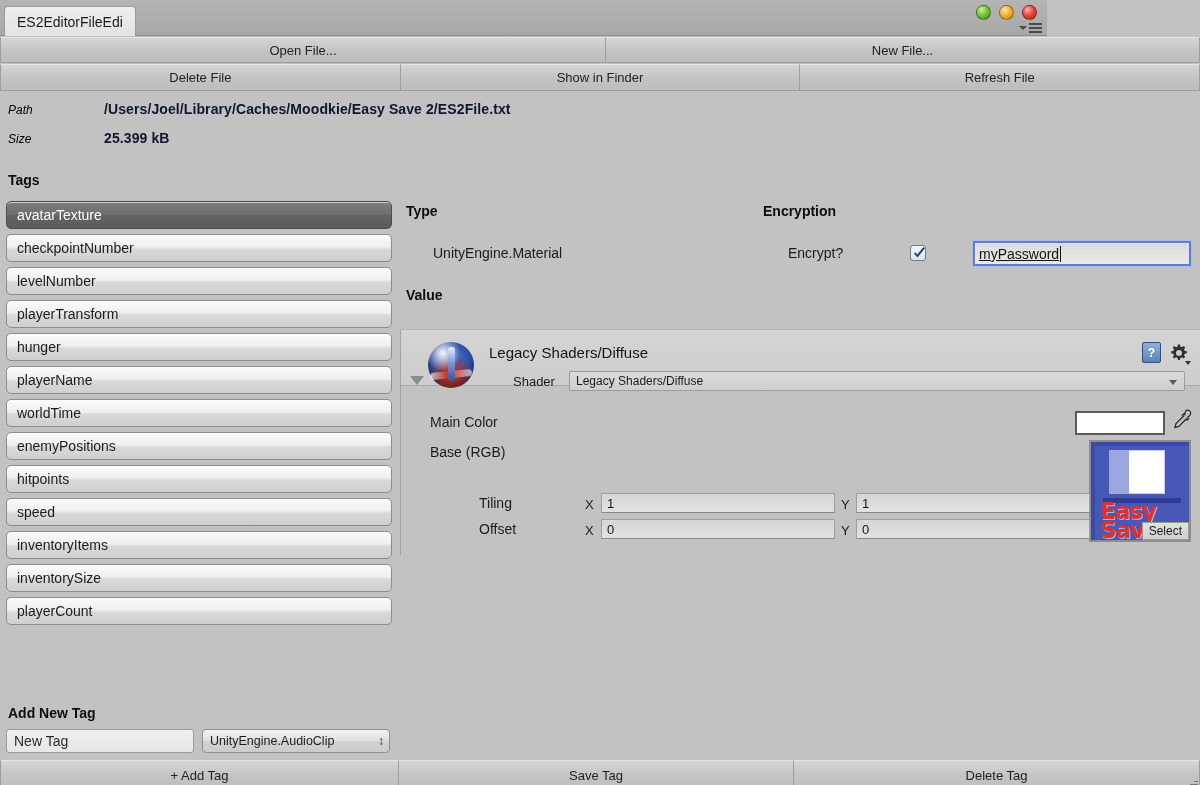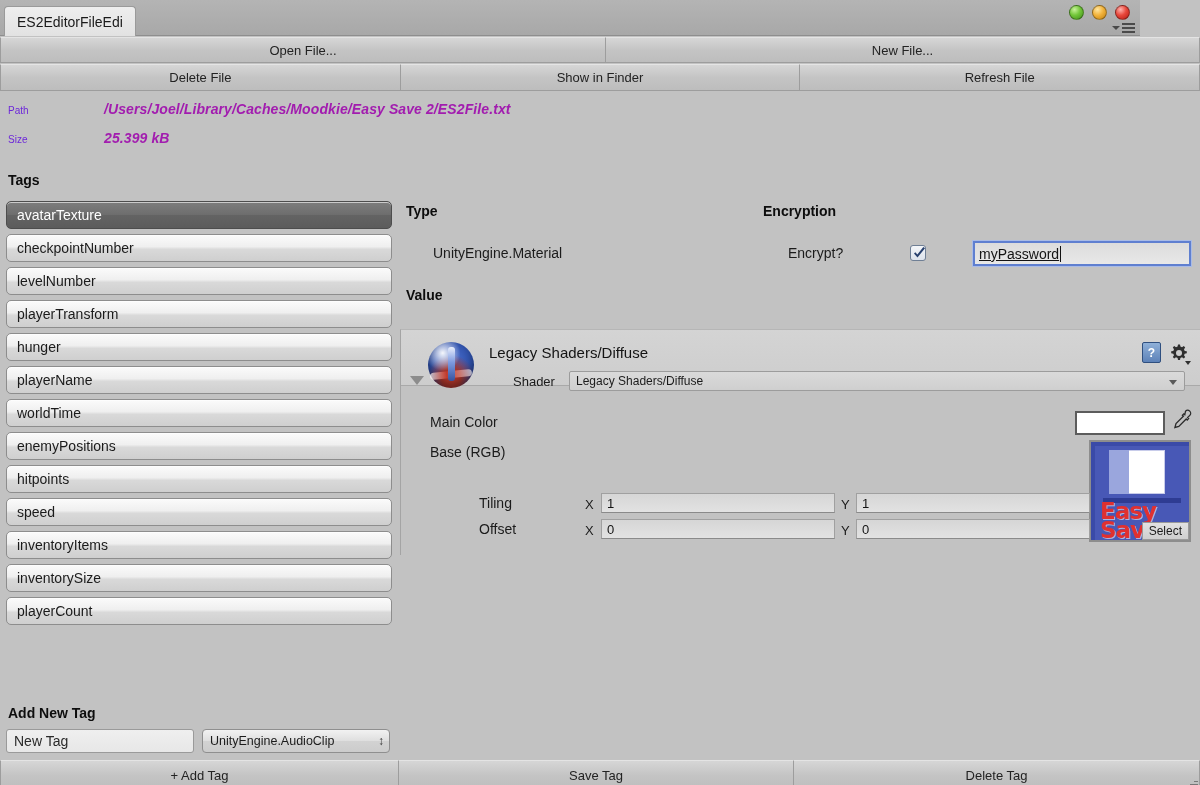--- a/index.html
+++ b/index.html
@@ -8,21 +8,21 @@
     font-family: "Liberation Sans", sans-serif;
     font-size: 13px;
     background: #c2c2c2;
     overflow: hidden;
     -webkit-font-smoothing: antialiased;
   }
   .window { position: relative; width: 1200px; height: 785px; background: #c2c2c2; }
 
   
   .titlebar {
-    position: absolute; left: 0; top: 0; width: 1140px; height: 36px;
+    position: absolute; left: 0; top: 0; width: 1047px; height: 36px;
     background: linear-gradient(to bottom, #b4b4b4 0%, #a8a8a8 100%);
     border-bottom: 1px solid #8e8e8e;
   }
   .tab {
     position: absolute; left: 4px; top: 6px; height: 30px; padding: 0 12px;
     background: linear-gradient(to bottom, #eeeeee 0%, #e2e2e2 100%);
     border: 1px solid #9a9a9a; border-bottom: none;
     border-radius: 4px 4px 0 0;
     display: flex; align-items: center;
     font-size: 14px; color: #1a1a1a; white-space: nowrap;
@@ -53,22 +53,22 @@
     background: linear-gradient(to bottom, #d6d6d6 0%, #c4c4c4 50%, #bdbdbd 100%);
     border: 1px solid #9d9d9d; border-top-color: #e4e4e4;
     margin-left: -1px;
     display: flex; align-items: center; justify-content: center;
     font-size: 13px; color: #232323; cursor: default; white-space: nowrap;
   }
   .toolbtn:first-child { margin-left: 0; }
 
   
   .inforow { position: absolute; display: flex; align-items: baseline; }
-  .info-label { width: 96px; font-size: 10px; color: #6d28d9; }
-  .info-value { font-size: 14px; font-weight: bold; color: #a21caf; letter-spacing: .1px; font-style: italic; }
+  .info-label { width: 96px; font-size: 12px; color: #000000; font-style: italic; }
+  .info-value { font-size: 14px; font-weight: bold; color: #0f172a; letter-spacing: .1px; }
 
   .section-title { position: absolute; font-size: 14px; font-weight: bold; color: #0d0d0d; }
 
   
   .taglist { position: absolute; left: 6px; top: 201px; width: 386px; }
   .tagitem {
     height: 28px; margin-bottom: 5px; border-radius: 5px;
     border: 1px solid #8d8d8d;
     background: linear-gradient(to bottom, #fbfbfb 0%, #efefef 45%, #d9d9d9 55%, #cfcfcf 100%);
     display: flex; align-items: center; padding-left: 10px;

